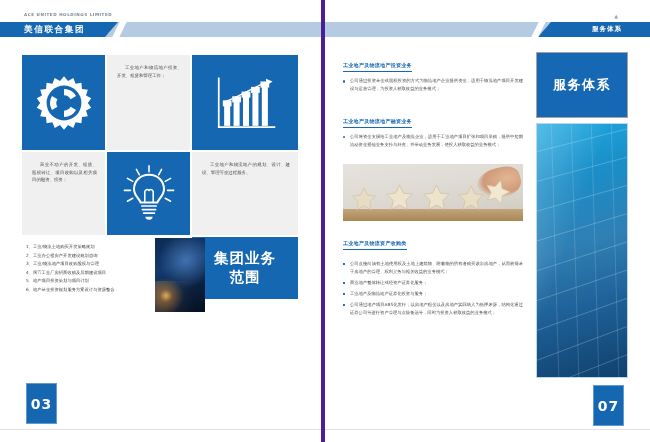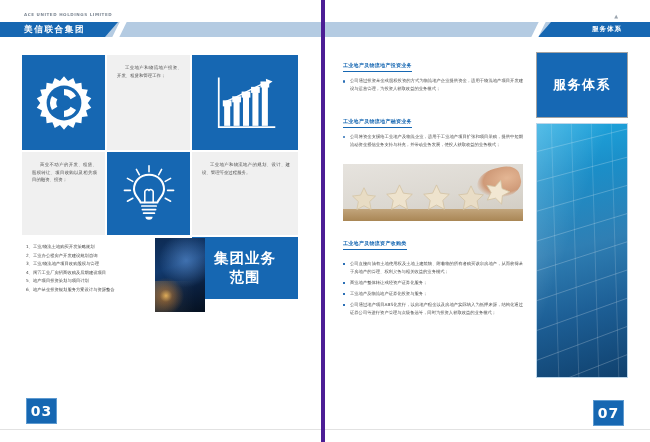--- a/index.html
+++ b/index.html
@@ -103,21 +103,21 @@
   .bigblue {
     position:absolute; inset:0; background:#1667b2;
     display:flex; align-items:center; justify-content:center; text-align:center;
   }
   .bigblue span {
     color:#fff; font-size:14.5px; font-weight:700; line-height:1.28; letter-spacing:1px;
   }
 
   
   .badge {
-    position:absolute; width:31px; height:26px;
+    position:absolute; width:31px; height:41px;
     background:#1667b2; color:#ffffff;
     display:flex; align-items:center; justify-content:center;
     font-size:14px; font-weight:700; letter-spacing:1px;
     border:1px solid #5f9bd0;
   }
   .badge-l { left:26px; bottom:18px; }
   .badge-r { right:26px; bottom:16px; }
 
   .footrule { position:absolute; left:0; bottom:12px; width:100%; height:1px; background:#e2e2e2; }
 

